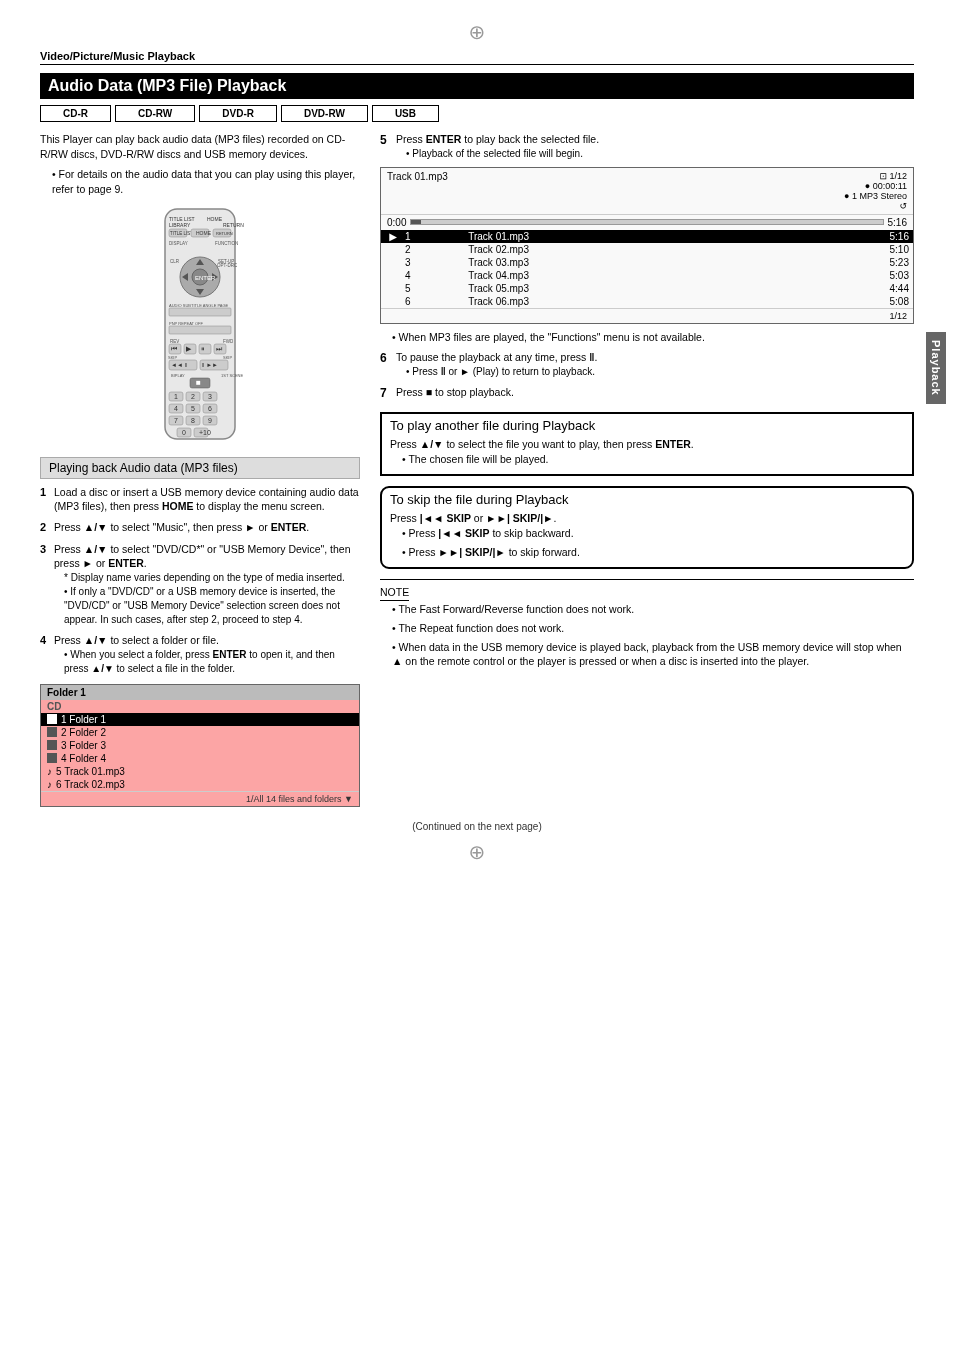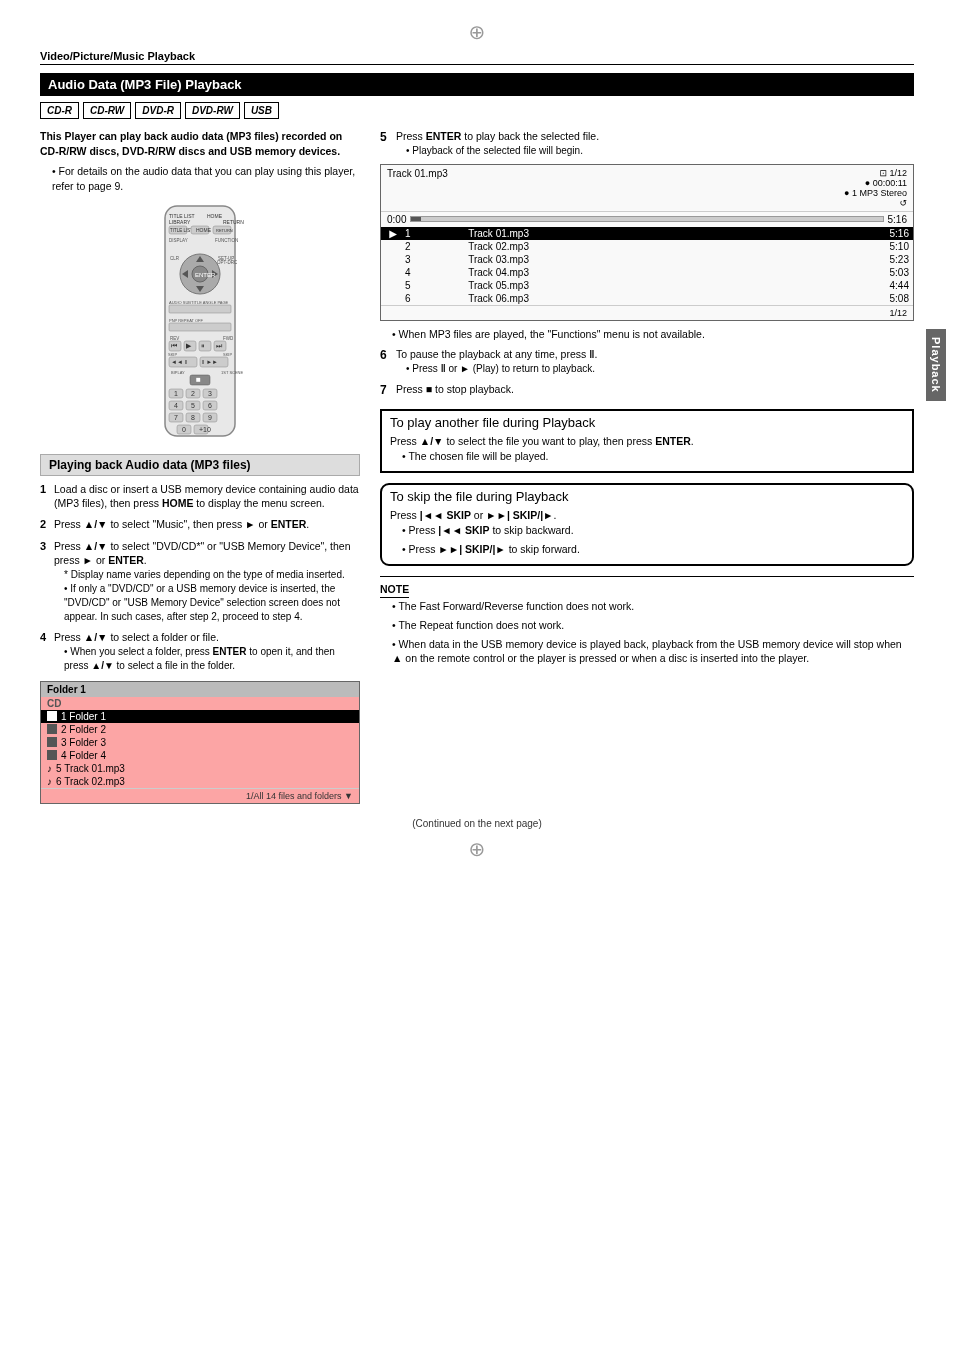--- a/index.html
+++ b/index.html
@@ -6,38 +6,37 @@
     body {
       font-family: Arial, Helvetica, sans-serif;
       font-size: 11px;
       background: #fff;
       color: #000;
       width: 954px;
       min-height: 1350px;
       padding: 20px 40px;
     }
     .section-title-bar {
-      font-size: 13px;
+      font-size: 16px;
       font-weight: bold;
       background: #000;
       color: #fff;
       padding: 4px 8px;
       margin-bottom: 6px;
     }
     .disc-badges {
       display: flex;
       gap: 4px;
       margin-bottom: 10px;
     }
     .disc-badge {
       border: 1px solid #000;
-      padding: 2px 6px;
-      font-size: 10px;
-      font-weight: bold;
-      font-style: italic;
+      padding: 2px 22px;
+      font-size: 10px;
+      font-weight: bold;
     }
     .main-content {
       display: flex;
       gap: 20px;
     }
     .left-col {
       width: 320px;
       flex-shrink: 0;
     }
     .right-col {
@@ -47,34 +46,33 @@
       font-size: 11px;
       font-weight: bold;
       border-bottom: 1px solid #000;
       margin-bottom: 8px;
       padding-bottom: 2px;
     }
     .intro-text {
       font-size: 10.5px;
       margin-bottom: 6px;
       line-height: 1.4;
-      font-weight: bold;
     }
     .bullet-item {
       font-size: 10.5px;
       margin-left: 12px;
       margin-bottom: 4px;
       line-height: 1.4;
     }
     .bullet-item::before {
       content: "• ";
     }
     .sub-section-title {
       font-size: 12px;
-      font-weight: bold;
+      font-weight: normal;
       background: #ddd;
       border: 1px solid #aaa;
       padding: 3px 8px;
       margin: 10px 0 6px 0;
     }
     .remote-img-container {
       display: flex;
       justify-content: center;
       margin: 10px 0;
     }
@@ -228,21 +226,21 @@
       font-weight: normal;
       font-size: 13px;
       margin-bottom: 4px;
     }
     .note-box {
       border-top: 1px solid #000;
       margin-top: 10px;
       padding-top: 6px;
     }
     .note-title {
-      font-weight: bold;
+      font-weight: normal;
       font-size: 10.5px;
       margin-bottom: 4px;
     }
     .right-col-wrapper {
       position: relative;
     }
     .page-num {
       text-align: right;
       font-size: 11px;
       margin-top: 10px;

